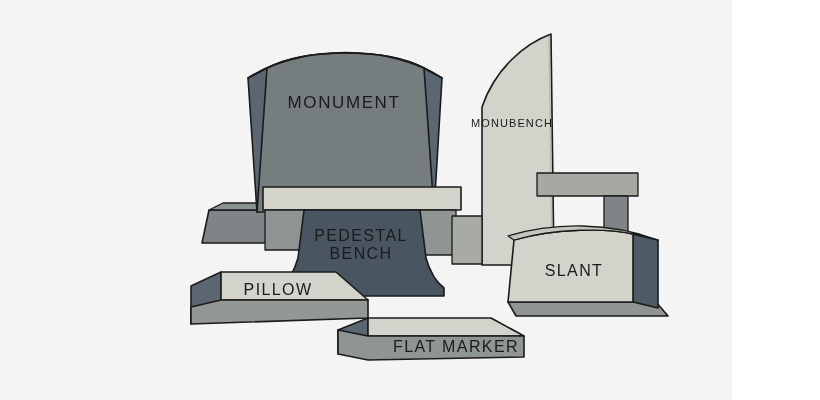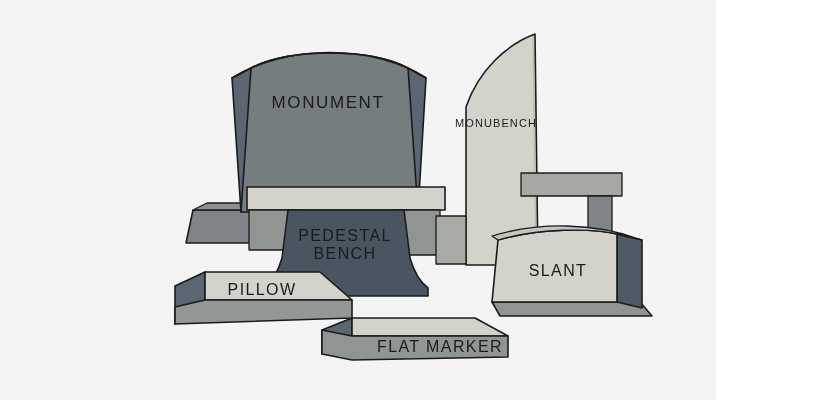--- a/index.html
+++ b/index.html
@@ -42,21 +42,21 @@
   .outline-thin {
     stroke: #1b1b1b;
     stroke-width: 1.3;
     stroke-linejoin: round;
     stroke-linecap: round;
   }
 </style>
 </head>
 <body>
 
-<div id="stage" style="width: 716px; height: 400px; background: rgb(244, 244, 244);">
+<div id="stage" style="width: 716px; height: 400px; background: rgb(244, 244, 244); padding-left: 16px;">
 <svg id="memorial-svg" viewBox="0 0 820 400" xmlns="http://www.w3.org/2000/svg" style="width: 820px; height: 400px;">
 
   <rect x="0" y="0" width="820" height="400" fill="#f4f4f4"></rect>
 
   <g>
 
     <polygon class="outline" fill="#7e8487" points="186,243 193,210 300,210 300,243" stroke="#1b1b1b"></polygon>
     <polygon class="outline-thin" fill="#8c9294" points="193,210 207,203 315,203 300,210" stroke="#1b1b1b"></polygon>
 
     <polygon class="outline" fill="#5b6672" points="232,78 251,68 263,196 241,212" stroke="#1b1b1b"></polygon>

